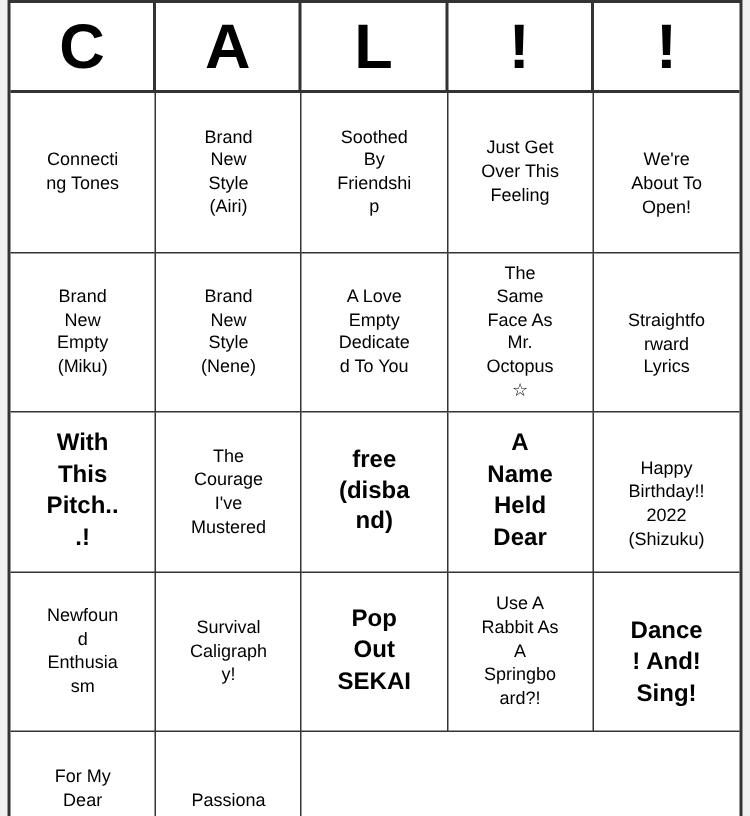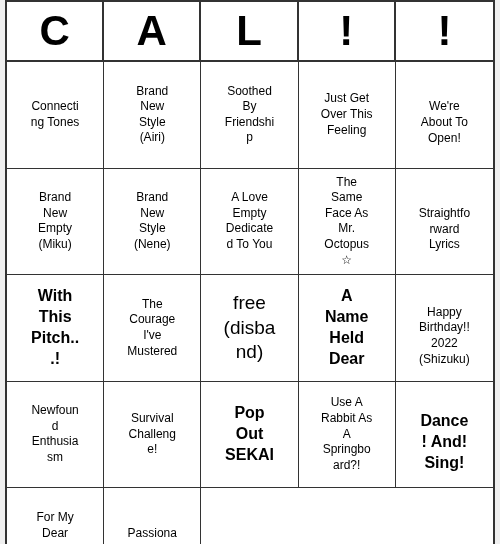--- a/index.html
+++ b/index.html
@@ -67,22 +67,22 @@
     .bingo-cell:nth-child(n+21) {
       border-bottom: none;
     }
 
     .bingo-cell.large-text {
       font-size: 16px;
       font-weight: bold;
     }
 
     .bingo-cell.free-cell {
-      font-size: 19px;
-      font-weight: normal;
+      font-size: 16px;
+      font-weight: bold;
     }
 
     .bingo-cell .cell-text {
       display: block;
     }
   </style>
 </head>
 <body>
 
 <div class="bingo-card">
@@ -136,21 +136,21 @@
       <div class="bingo-cell large-text">
         <span class="cell-text">A Name Held Dear</span>
       </div>
       <div class="bingo-cell">
         <span class="cell-text">Happy Birthday!! 2022 (Shizuku)</span>
       </div>
       <div class="bingo-cell">
         <span class="cell-text">Newfound Enthusiasm</span>
       </div>
       <div class="bingo-cell">
-        <span class="cell-text">Survival Challenge!</span>
+        <span class="cell-text">Survival Caligraphy!</span>
       </div>
       <div class="bingo-cell large-text">
         <span class="cell-text">Pop Out SEKAI</span>
       </div>
       <div class="bingo-cell">
         <span class="cell-text">Use A Rabbit As A Springboard?!</span>
       </div>
       <div class="bingo-cell large-text">
         <span class="cell-text">Dance! And! Sing!</span>
       </div>

